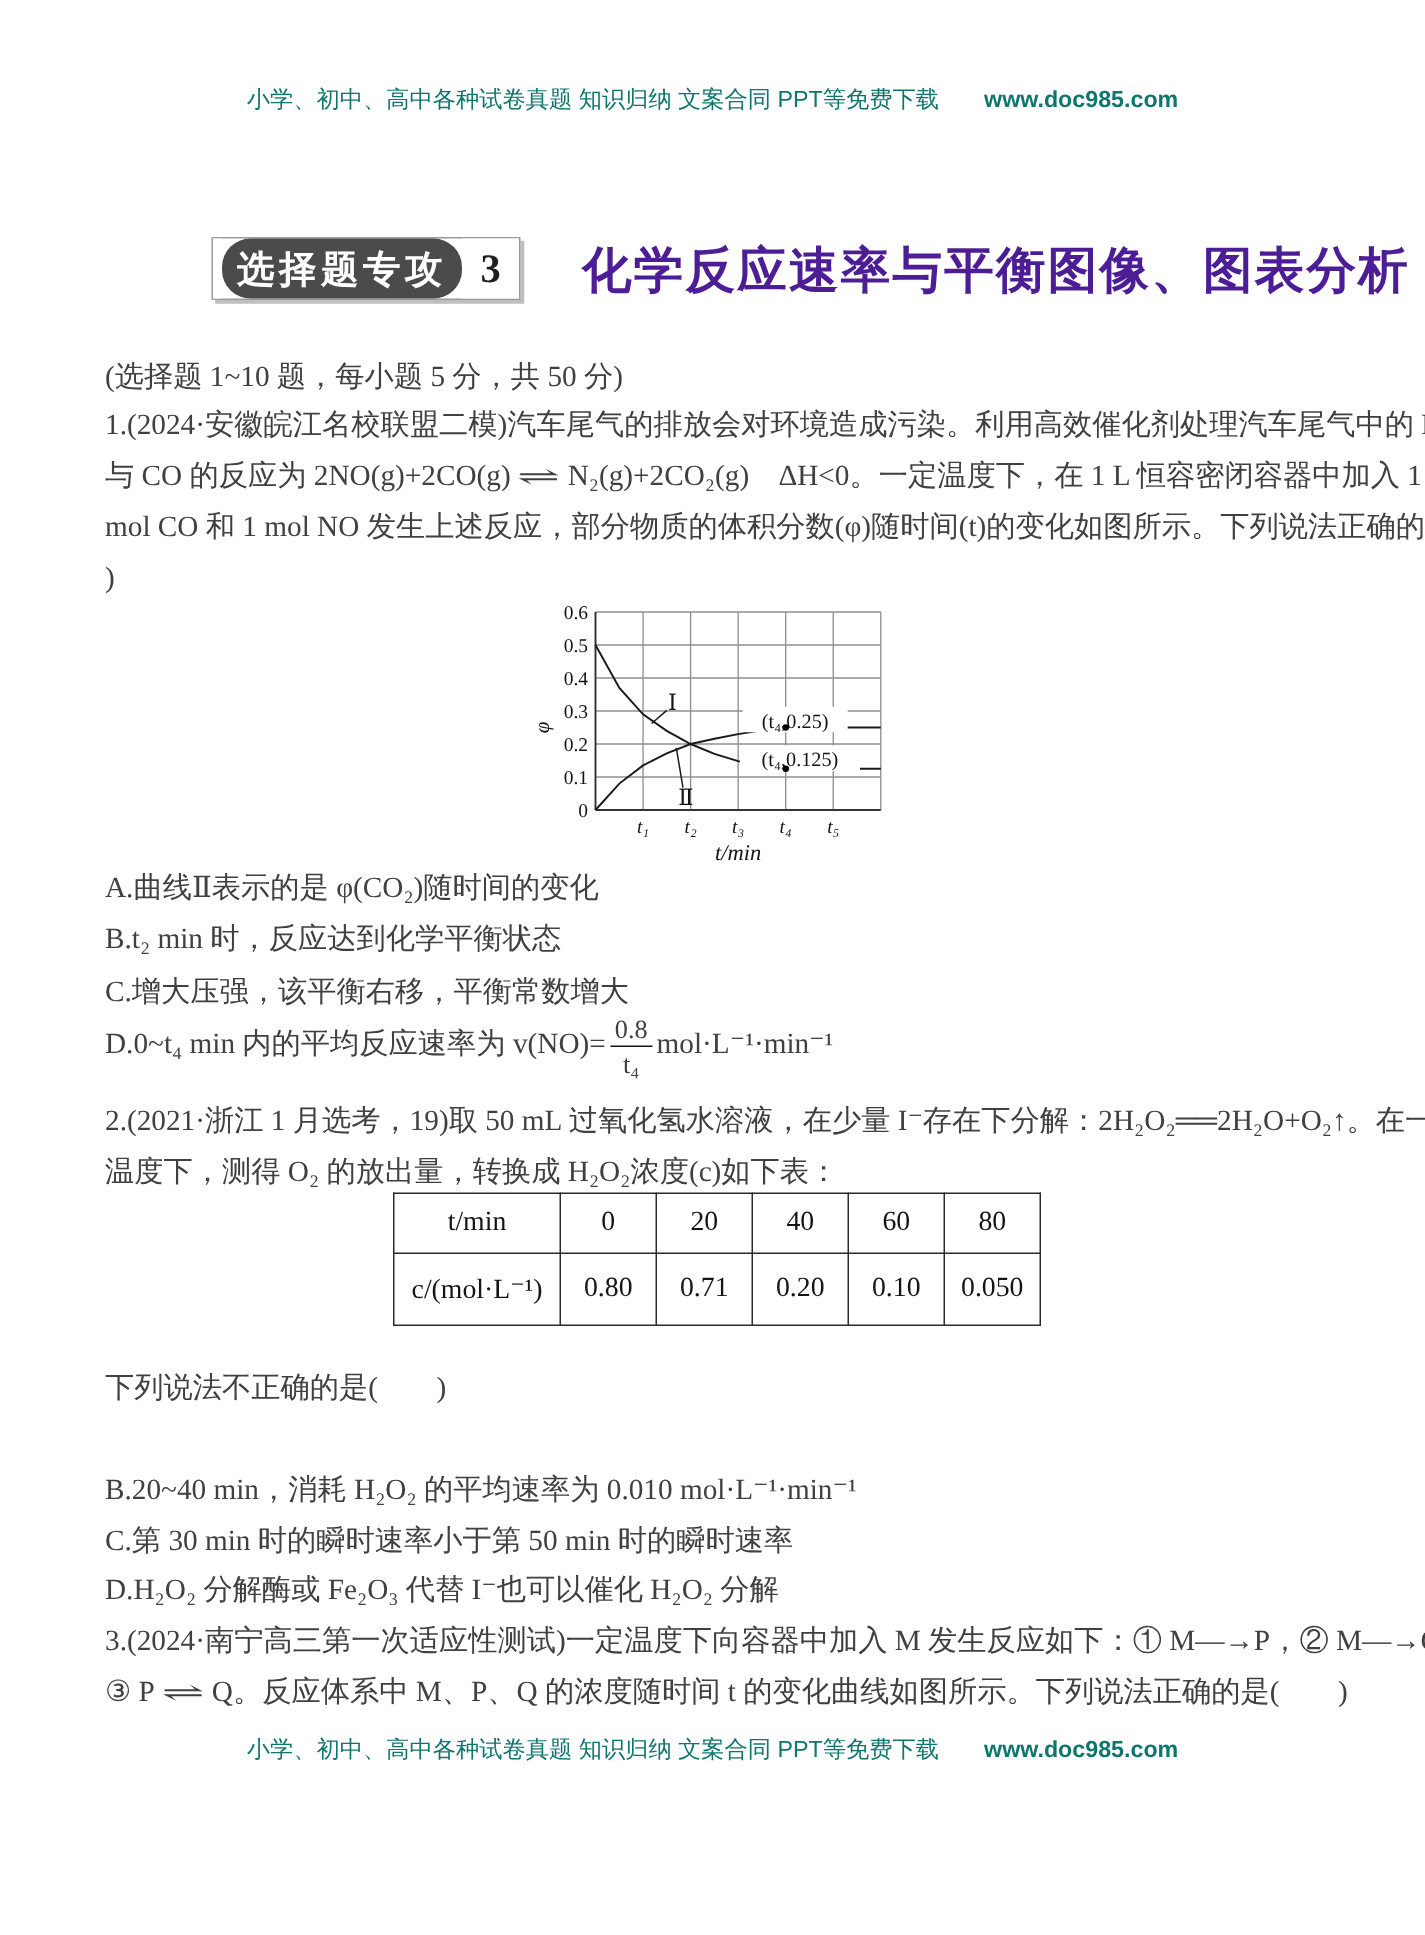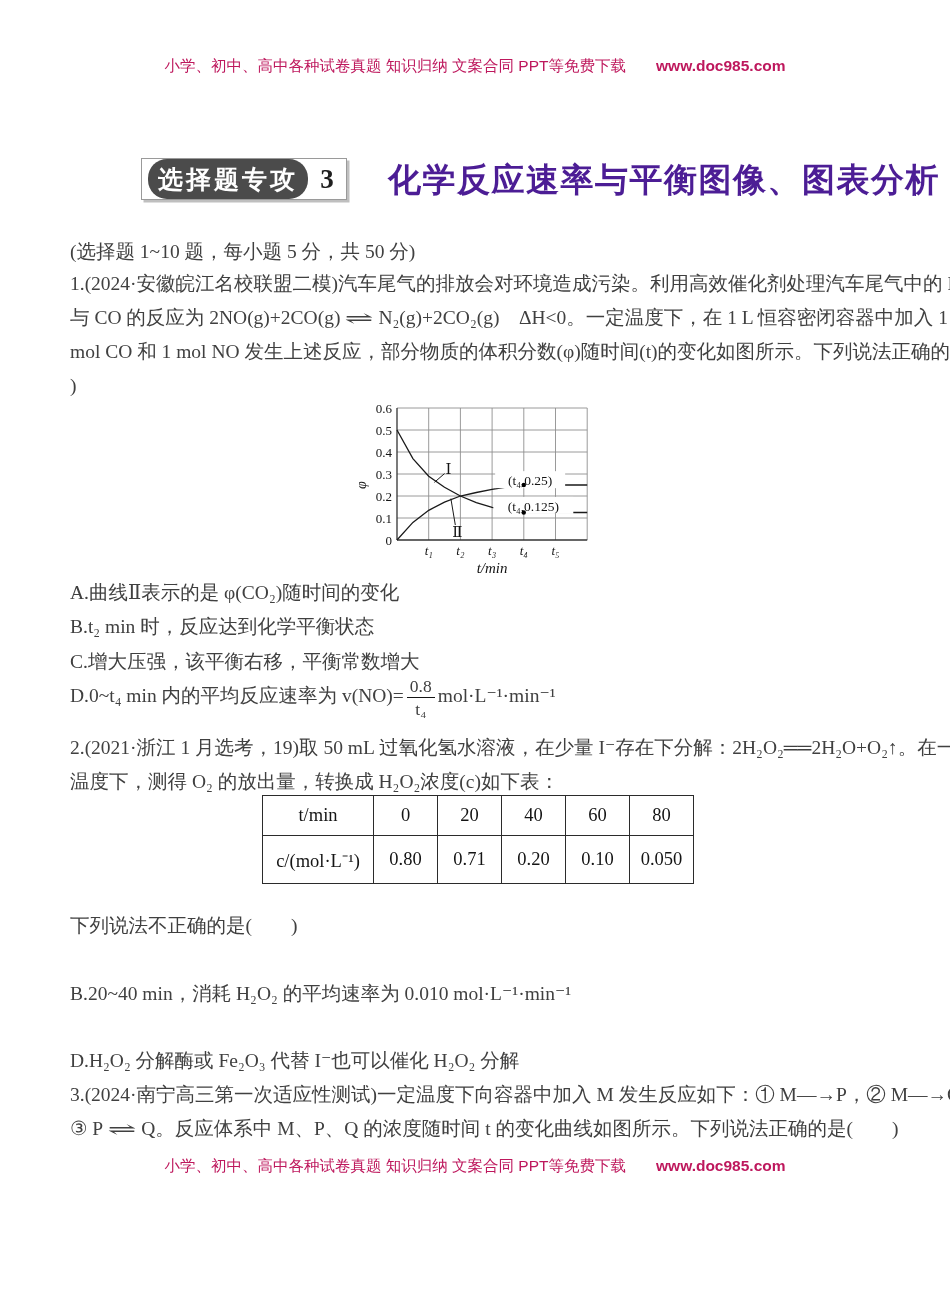--- a/index.html
+++ b/index.html
@@ -2,21 +2,21 @@
 <html><head>
 <meta charset="utf-8">
 <style>
   html,body{margin:0;padding:0;background:#e8e8e8;}
   .page{
     position:relative;width:950px;height:1290px;margin:0 auto;background:#ffffff;
     font-family:"Liberation Serif","DejaVu Serif",serif;color:#141414;overflow:hidden;
   }
   .docline{
     position:absolute;left:0;width:100%;text-align:center;
-    font-family:"Liberation Sans","DejaVu Sans",sans-serif;font-size:15.5px;color:#be185d;
+    font-family:"Liberation Sans","DejaVu Sans",sans-serif;font-size:15.5px;color:#0f766e;
     white-space:pre;
   }
   .docline .url{margin-left:30px;font-weight:600;}
   
   .badge{
     position:absolute;left:141px;top:158px;height:40px;display:flex;align-items:stretch;
     border:1px solid #9a9a9a;background:#ffffff;box-shadow:2.5px 2.5px 0 #bfbfbf;
   }
   .badge-bar{width:6px;background:#ffffff;}
   .badge-label{
@@ -54,21 +54,21 @@
     position:absolute;left:262px;top:795px;border-collapse:collapse;
     font-size:18.5px;color:#141414;
   }
   .qtable td{
     border:1.2px solid #2b2b2b;text-align:center;vertical-align:middle;
     padding:0;white-space:pre;
   }
   .qtable .c0{width:110px;}
   .qtable .c{width:63px;}
   .qtable .r0 td{height:39px;}
-  .qtable .r1 td{height:47px;font-family:Liberation Serif, serif;}
+  .qtable .r1 td{height:47px;}
 </style>
 </head>
 <body>
 
 <div class="page">
 
   <div class="docline" style="top:56px"><span>小学、初中、高中各种试卷真题 知识归纳 文案合同 PPT等免费下载</span><span class="url">www.doc985.com</span></div>
 
   <div class="badge">
     <span class="badge-bar"></span>
@@ -151,20 +151,21 @@
         <td class="c">0.71</td>
         <td class="c">0.20</td>
         <td class="c">0.10</td>
         <td class="c">0.050</td>
       </tr>
     </tbody>
   </table>
 
   <div class="line" style="top:914px">下列说法不正确的是(　　)</div>
   <div class="line" style="top:982px">B.20~40 min，消耗 H₂O₂ 的平均速率为 0.010 mol·L⁻¹·min⁻¹</div>
+  <div class="line" style="top:1016px">C.第 30 min 时的瞬时速率小于第 50 min 时的瞬时速率</div>
   <div class="line" style="top:1049px">D.H₂O₂ 分解酶或 Fe₂O₃ 代替 I⁻也可以催化 H₂O₂ 分解</div>
 
   <div class="line" style="top:1083px">3.(2024·南宁高三第一次适应性测试)一定温度下向容器中加入 M 发生反应如下：① M—→P，② M—→Q，</div>
   <div class="line" style="top:1117px"><span>③ P</span><span class="rev-arrow">⇌</span><span>Q。反应体系中 M、P、Q 的浓度随时间 t 的变化曲线如图所示。下列说法正确的是(　　)</span></div>
 
   <div class="docline" style="top:1156px"><span>小学、初中、高中各种试卷真题 知识归纳 文案合同 PPT等免费下载</span><span class="url">www.doc985.com</span></div>
 
 </div>
 
 </body></html>

